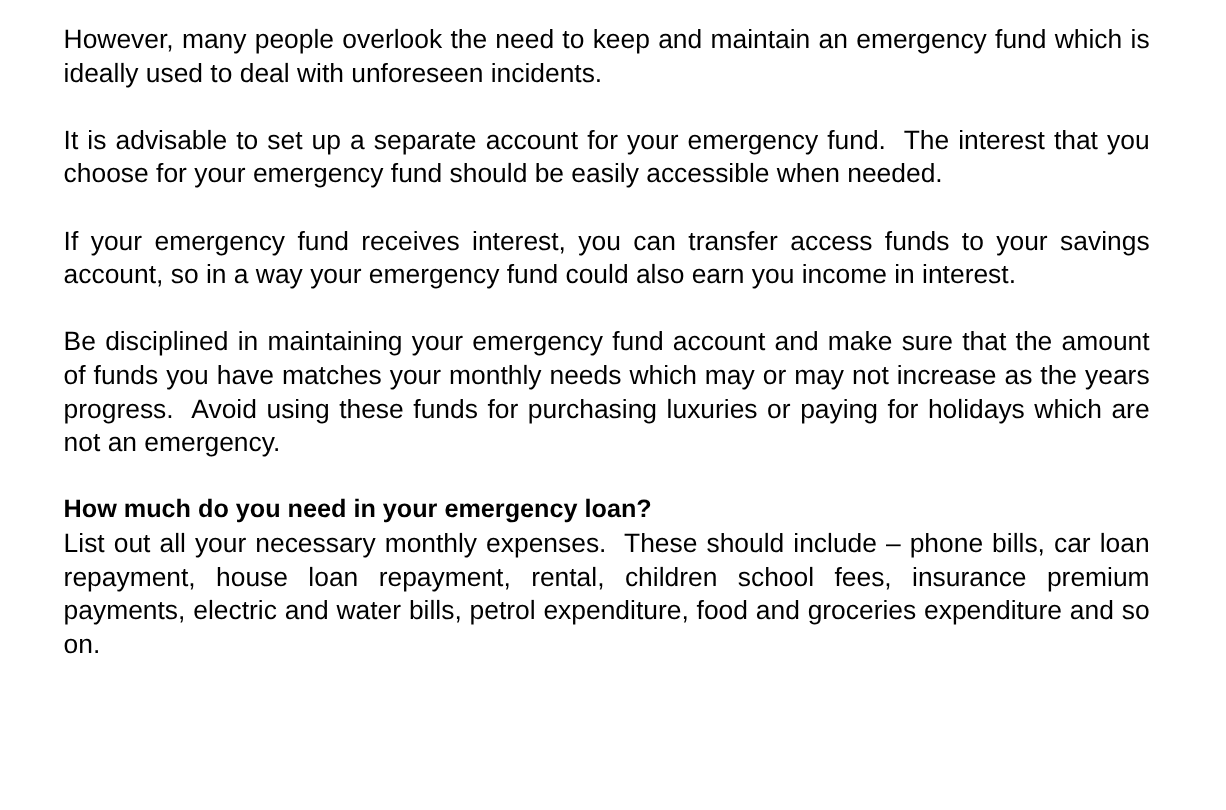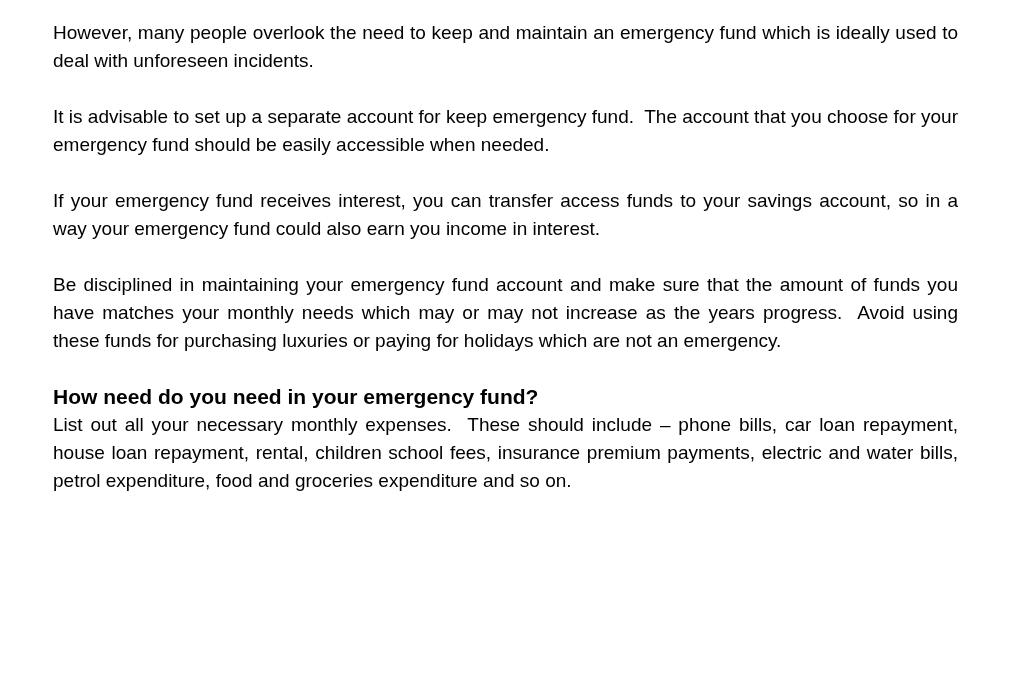--- a/index.html
+++ b/index.html
@@ -24,21 +24,21 @@
     background: #ffffff;
     box-sizing: border-box;
     padding: 19px 64px 0 53px;
   }
 
   .text-block {
     width: 905px;
   }
 
   .para {
-    font-size: 19px;
+    font-size: 22px;
     line-height: 28px;
     text-align: justify;
     text-justify: inter-word;
     margin: 0 0 28px 0;
     color: #000000;
     word-spacing: 0px;
     letter-spacing: 0px;
     white-space: pre-wrap;
     hyphens: none;
     -webkit-hyphens: none;
@@ -70,25 +70,25 @@
 </style>
 </head>
 <body>
 
 <div id="document-page">
   <div class="text-block">
 
     <p class="para">However, many people overlook the need to keep and maintain an emergency fund which is ideally used to deal with unforeseen incidents.</p>
 
 
-    <p class="para">It is advisable to set up a separate account for keep emergency fund.  The account that you choose for your emergency fund should be easily accessible when needed.</p>
+    <p class="para">It is advisable to set up a separate account for your emergency fund.  The interest that you choose for your emergency fund should be easily accessible when needed.</p>
 
     <p class="para">If your emergency fund receives interest, you can transfer access funds to your savings account, so in a way your emergency fund could also earn you income in interest.</p>
 
     <p class="para">Be disciplined in maintaining your emergency fund account and make sure that the amount of funds you have matches your monthly needs which may or may not increase as the years progress.  Avoid using these funds for purchasing luxuries or paying for holidays which are not an emergency.</p>
 
     <div class="heading-group">
-      <h2 class="section-heading">How need do you need in your emergency fund?</h2>
+      <h2 class="section-heading">How much do you need in your emergency loan?</h2>
       <p class="para last">List out all your necessary monthly expenses.  These should include – phone bills, car loan repayment, house loan repayment, rental, children school fees, insurance premium payments, electric and water bills, petrol expenditure, food and groceries expenditure and so on.</p>
     </div>
 
   </div>
 </div>
 
 </body></html>

